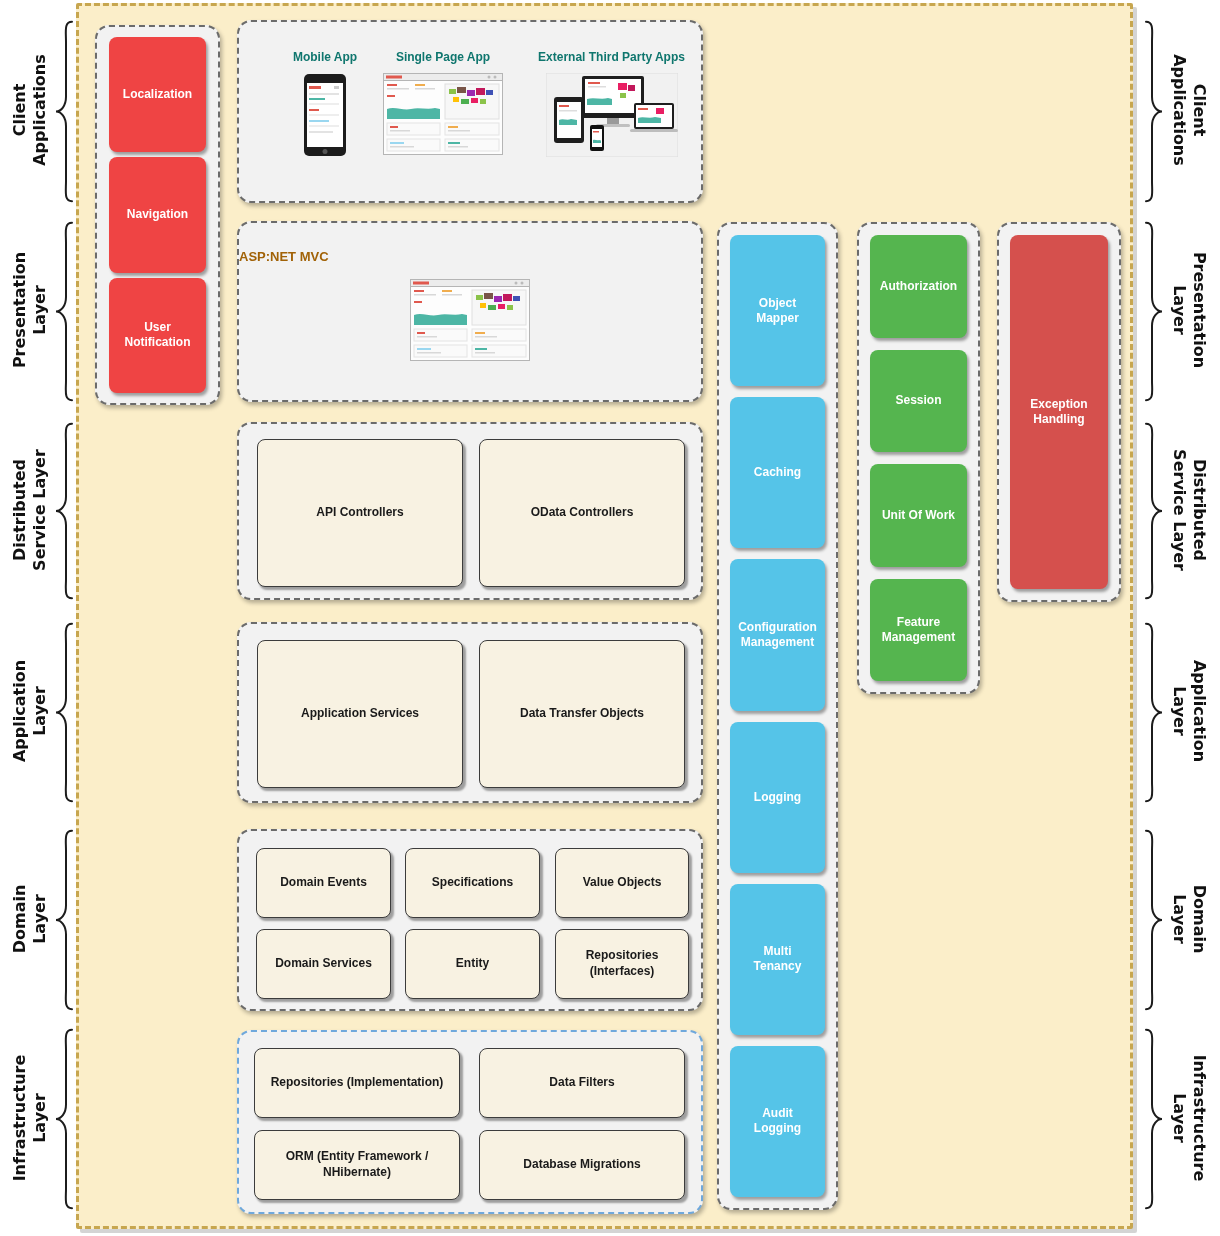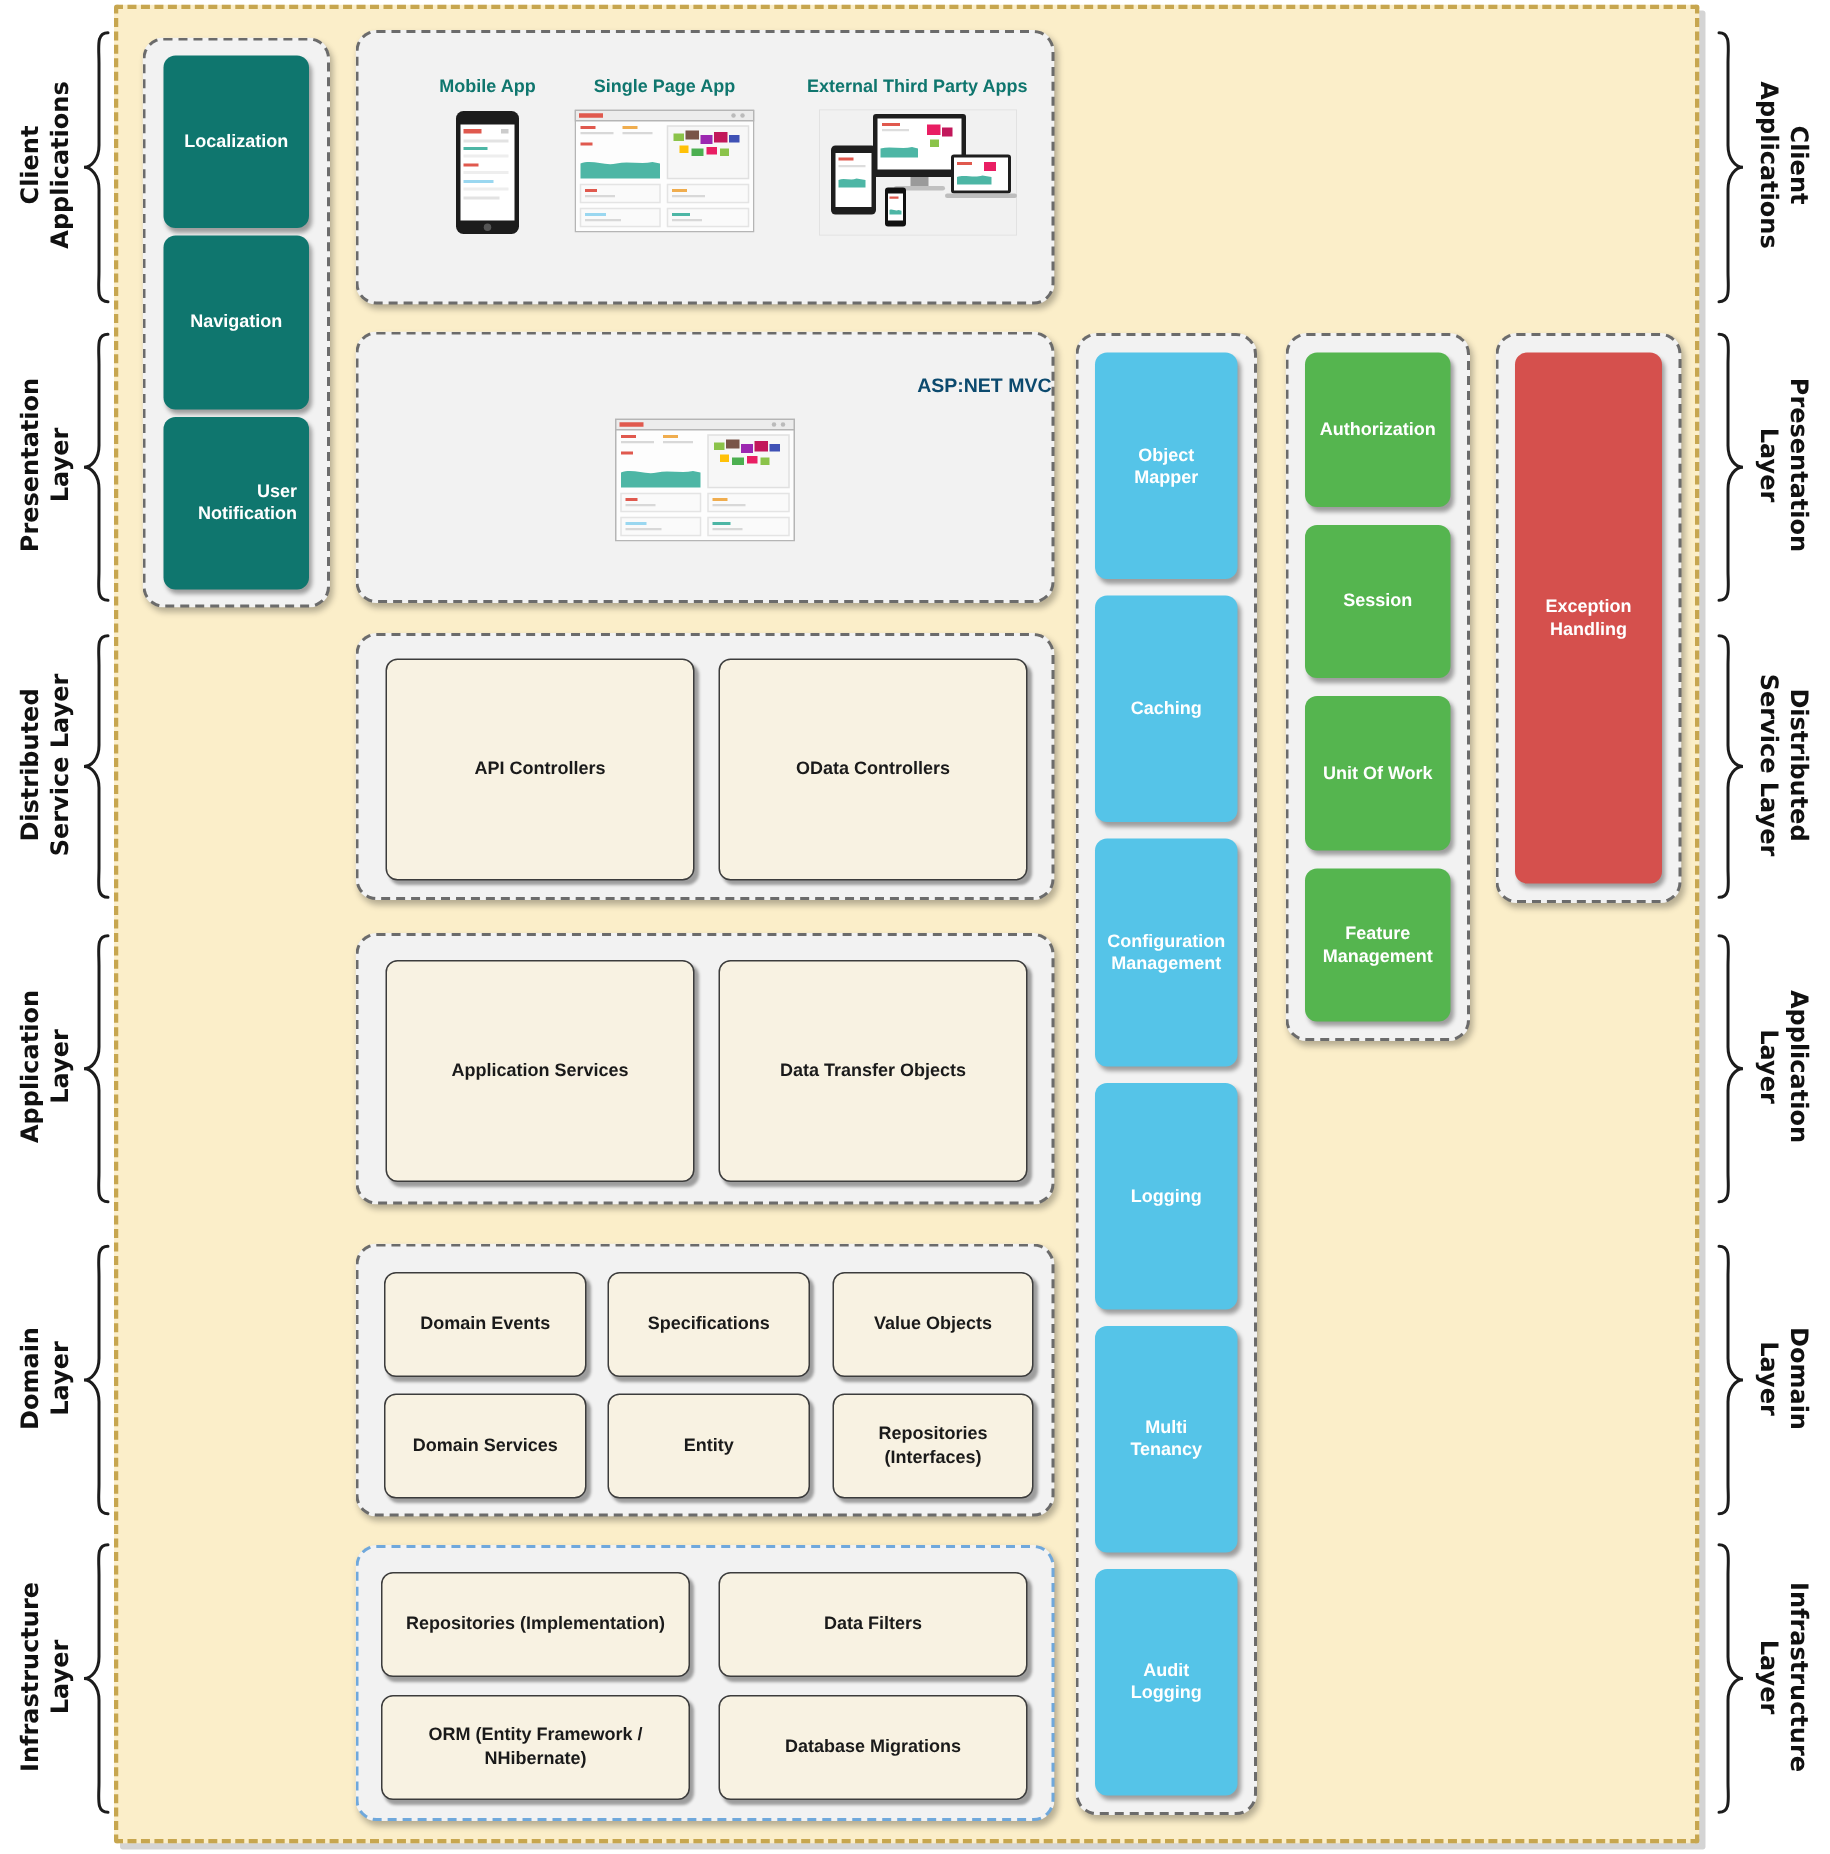--- a/index.html
+++ b/index.html
@@ -14,21 +14,21 @@
   
   .container { position:absolute; background:#F2F2F2; border:2px dashed #6b6b6b;
                border-radius:14px; box-shadow:2px 3px 4px rgba(0,0,0,.28); }
   .container.blue-border { border-color:#6FA8DC; }
 
   
   .mod { display:flex; align-items:center; justify-content:center; text-align:center;
          color:#ffffff; font-weight:bold; font-size:12px; line-height:1.25;
          border-radius:8px; padding:4px 8px; white-space:pre-line;
          box-shadow:2px 3px 3px rgba(0,0,0,.35); }
-  .mod.blue  { background:#0f766e;text-align:right; }
+  .mod.blue  { background:#ef4444; }
   .mod.cyan  { background:#55C4E8; }
   .mod.green { background:#55B54F; }
   .mod.red   { background:#D5504D; }
 
   .vstack { position:absolute; display:flex; flex-direction:column; }
   .vstack .mod { flex:1; }
 
   
   .cream { position:absolute; background:#F8F2E2; border:1.6px solid #3C3C3C; border-radius:8px;
            display:flex; align-items:center; justify-content:center; text-align:center;
@@ -41,22 +41,22 @@
             line-height:20px; color:#111; }
   .vlabel.left  { transform:rotate(-90deg); }
   .vlabel.right { transform:rotate(90deg); }
   .brace { position:absolute; width:22px; }
   .brace svg { width:100%; height:100%; display:block; }
   .brace.right svg { transform:scaleX(-1); }
 
   
   .figure { position:absolute; display:flex; flex-direction:column; align-items:center; }
   .figure .fig-label { font-weight:bold; font-size:12px; color:#0f766e; margin-bottom:9px; }
-  .row-title { position:absolute; left:0; right:0; text-align:right; font-weight:bold;
-               font-size:13px; color:#0c4a6e; }
+  .row-title { position:absolute; left:0; right:0; text-align:left; font-weight:bold;
+               font-size:13px; color:#a16207; }
   .art { display:block; }
 </style>
 </head>
 <body>
 
 <svg width="0" height="0" style="position:absolute" aria-hidden="true">
   <defs>
     <symbol id="sym-brace" viewBox="0 0 22 100" preserveAspectRatio="none">
       <path d="M20,1 C12,1 14,6 14,12 L14,42 C14,47 9,50 4,50 C9,50 14,53 14,58 L14,88 C14,94 12,99 20,99" fill="none" stroke="#1c1c1c" stroke-width="2" stroke-linecap="round" vector-effect="non-scaling-stroke"></path>
     </symbol>

